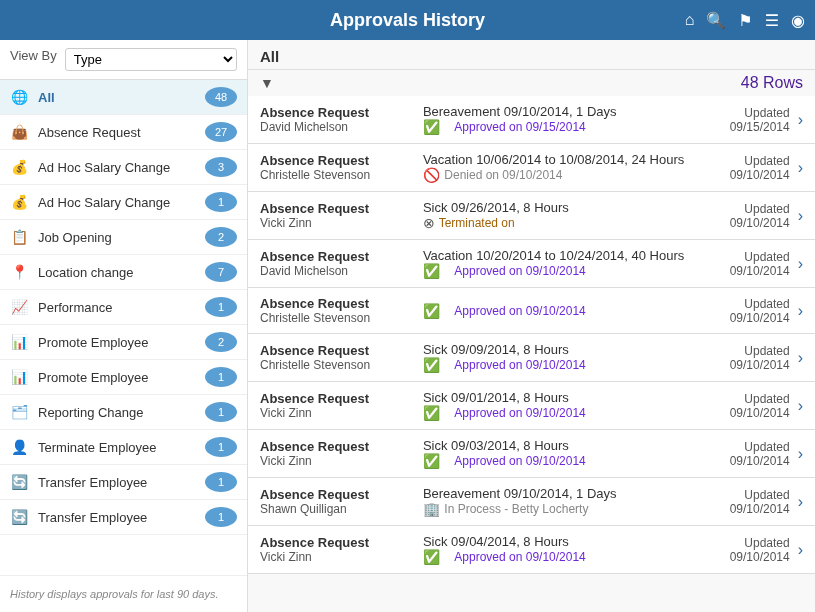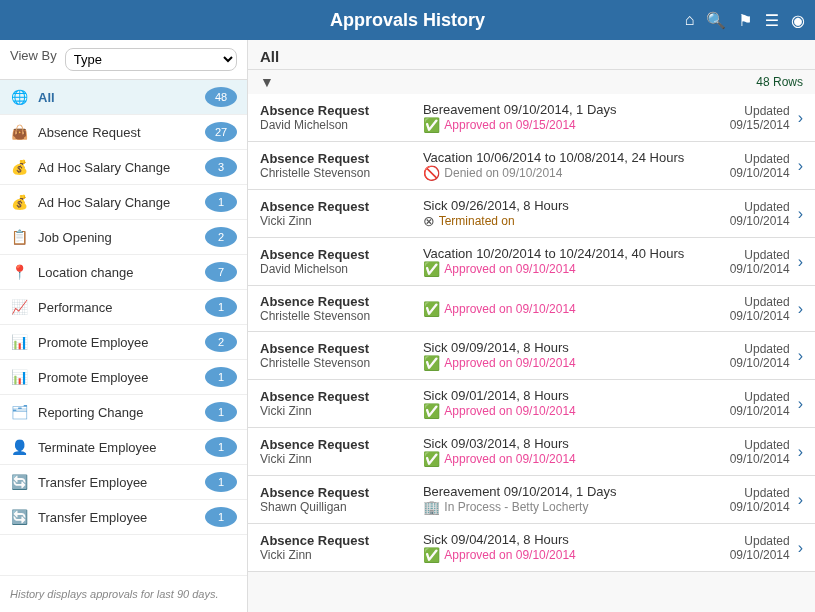--- a/index.html
+++ b/index.html
@@ -54,21 +54,21 @@
       border-bottom: 1px solid #ddd;
       gap: 8px;
     }
     .view-by-label {
       font-size: 13px;
       color: #555;
     }
     .view-by-select {
       flex: 1;
       border: 1px solid #ccc;
-      border-radius: 8px;
+      border-radius: 3px;
       padding: 2px 4px;
       font-size: 13px;
       background: white;
     }
 
     .sidebar-item {
       display: flex;
       align-items: center;
       padding: 7px 10px;
       border-bottom: 1px solid #eee;
@@ -137,22 +137,22 @@
       justify-content: space-between;
       padding: 4px 12px;
       background: #f8f8f8;
     }
     .filter-icon {
       font-size: 14px;
       color: #555;
       cursor: pointer;
     }
     .rows-count {
-      font-size: 12px;
-      color: #14532d;
+      font-size: 16px;
+      color: #4c1d95;
     }
 
     
     .records-list {
       flex: 1;
       overflow-y: auto;
     }
     .record-item {
       display: flex;
       align-items: center;
@@ -184,21 +184,21 @@
     .record-status {
       display: flex;
       align-items: center;
       gap: 4px;
       font-size: 12px;
       color: #555;
     }
     .status-icon {
       font-size: 14px;
     }
-    .status-approved { color: #ec4899; }
+    .status-approved { color: #6d28d9; margin-left: 10px; }
     .status-denied { color: #888; }
     .status-terminated { color: #a16207; }
     .status-inprocess { color: #888; }
 
     .record-updated {
       text-align: right;
       font-size: 12px;
       color: #555;
       min-width: 80px;
     }

